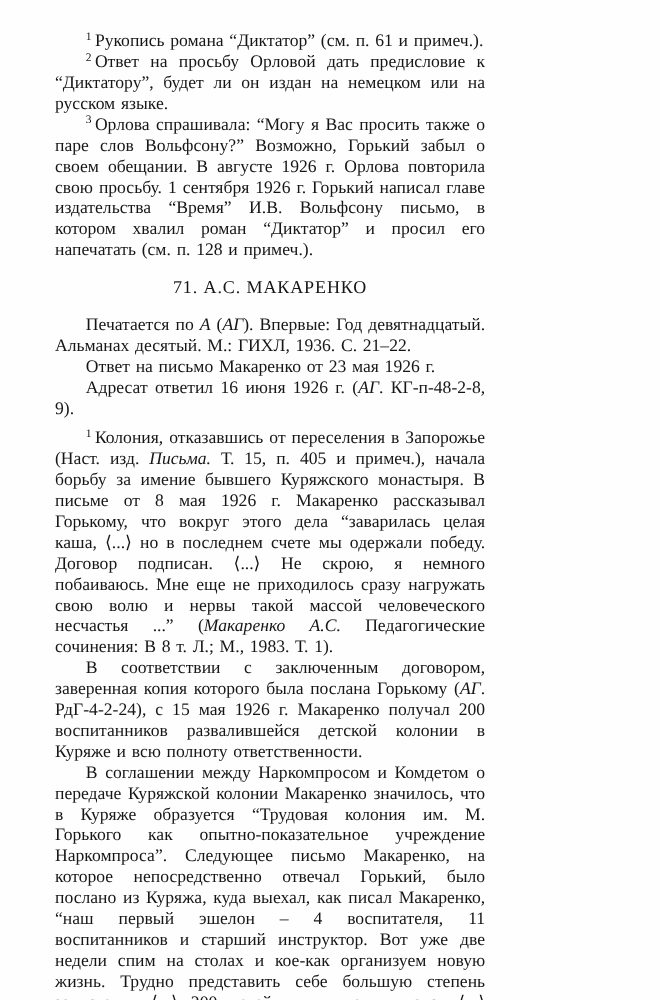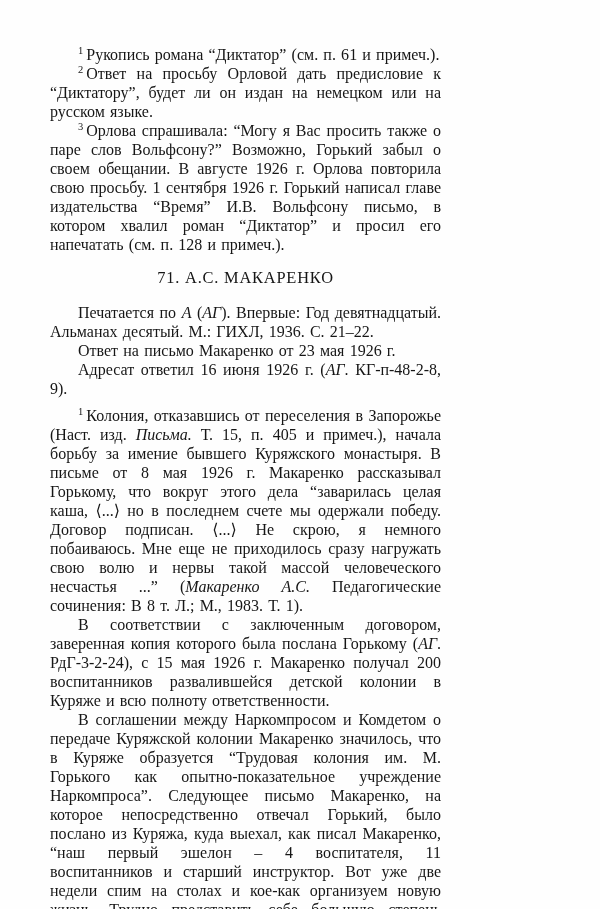--- a/index.html
+++ b/index.html
@@ -9,21 +9,21 @@
     background: #fefefe;
     overflow: hidden;
     font-family: "Liberation Serif", "DejaVu Serif", serif;
     color: #161616;
     position: relative;
   }
   .page {
     box-sizing: border-box;
     width: 488px;
     height: 909px;
-    padding: 45px 47px 0 50px;
+    padding: 28px 47px 0 50px;
     position: relative;
   }
   .text-block { display: block; }
   p.para {
     margin: 0;
     font-size: 16px;
     line-height: 19px;
     text-align: justify;
     text-indent: 28px;
     word-spacing: 1.2px;
@@ -58,17 +58,17 @@
 <div class="page">
   <main class="text-block">
       <p class="para"><sup class="fn">1</sup><span>Рукопись романа “Диктатор” (см. п. 61 и примеч.).</span></p>
       <p class="para"><sup class="fn">2</sup><span>Ответ на просьбу Орловой дать предисловие к “Диктатору”, будет ли он издан на немецком или на русском языке.</span></p>
       <p class="para"><sup class="fn">3</sup><span>Орлова спрашивала: “Могу я Вас просить также о паре слов Вольфсону?” Возможно, Горький забыл о своем обещании. В августе 1926 г. Орлова повторила свою просьбу. 1 сентября 1926 г. Горький написал главе издательства “Время” И.В. Вольфсону письмо, в котором хвалил роман “Диктатор” и просил его напечатать (см. п. 128 и примеч.).</span></p>
       <h2 class="heading">71. А.С. МАКАРЕНКО</h2>
       <p class="para"><span>Печатается по </span><i>А</i><span> (</span><i>АГ</i><span>). Впервые: Год девятнадцатый. Альманах десятый. М.: ГИХЛ, 1936. С. 21–22.</span></p>
       <p class="para"><span>Ответ на письмо Макаренко от 23 мая 1926 г.</span></p>
       <p class="para"><span>Адресат ответил 16 июня 1926 г. (</span><i>АГ</i><span>. КГ-п-48-2-8, 9).</span></p>
       <p class="para gap-before"><sup class="fn">1</sup><span>Колония, отказавшись от переселения в Запорожье (Наст. изд. </span><i>Письма.</i><span> Т. 15, п. 405 и примеч.), начала борьбу за имение бывшего Куряжского монастыря. В письме от 8 мая 1926 г. Макаренко рассказывал Горькому, что вокруг этого дела “заварилась целая каша, ⟨...⟩ но в последнем счете мы одержали победу. Договор подписан. ⟨...⟩ Не скрою, я немного побаиваюсь. Мне еще не приходилось сразу нагружать свою волю и нервы такой массой человеческого несчастья ...” (</span><i>Макаренко А.С.</i><span> Педагогические сочинения: В 8 т. Л.; М., 1983. Т. 1).</span></p>
-      <p class="para"><span>В соответствии с заключенным договором, заверенная копия которого была послана Горькому (</span><i>АГ</i><span>. РдГ-3-2-24), с 15 мая 1926 г. Макаренко получал 200 воспитанников развалившейся детской колонии в Куряже и всю полноту ответственности.</span></p>
+      <p class="para"><span>В соответствии с заключенным договором, заверенная копия которого была послана Горькому (</span><i>АГ</i><span>. РдГ-4-2-24), с 15 мая 1926 г. Макаренко получал 200 воспитанников развалившейся детской колонии в Куряже и всю полноту ответственности.</span></p>
       <p class="para"><span>В соглашении между Наркомпросом и Комдетом о передаче Куряжской колонии Макаренко значилось, что в Куряже образуется “Трудовая колония им. М. Горького как опытно-показательное учреждение Наркомпроса”. Следующее письмо Макаренко, на которое непосредственно отвечал Горький, было послано из Куряжа, куда выехал, как писал Макаренко, “наш первый эшелон – 4 воспитателя, 11 воспитанников и старший инструктор. Вот уже две недели спим на столах и кое-как организуем новую жизнь. Трудно представить себе большую степень запустения ⟨...⟩ 200 детей живут не умываясь ⟨...⟩ загаживают все вокруг себя ⟨...⟩ отвыкли от всякого подобия работы и дисциплины. Но дети, в общем, хорошие ⟨...⟩ Очень надеемся на организующее влияние горьковцев” (</span><i>Макаренко А.С.</i><span> Указ. соч. С. 232).</span></p>
     </main>
   <div class="page-number">478</div>
 </div>
 
 </body></html>

